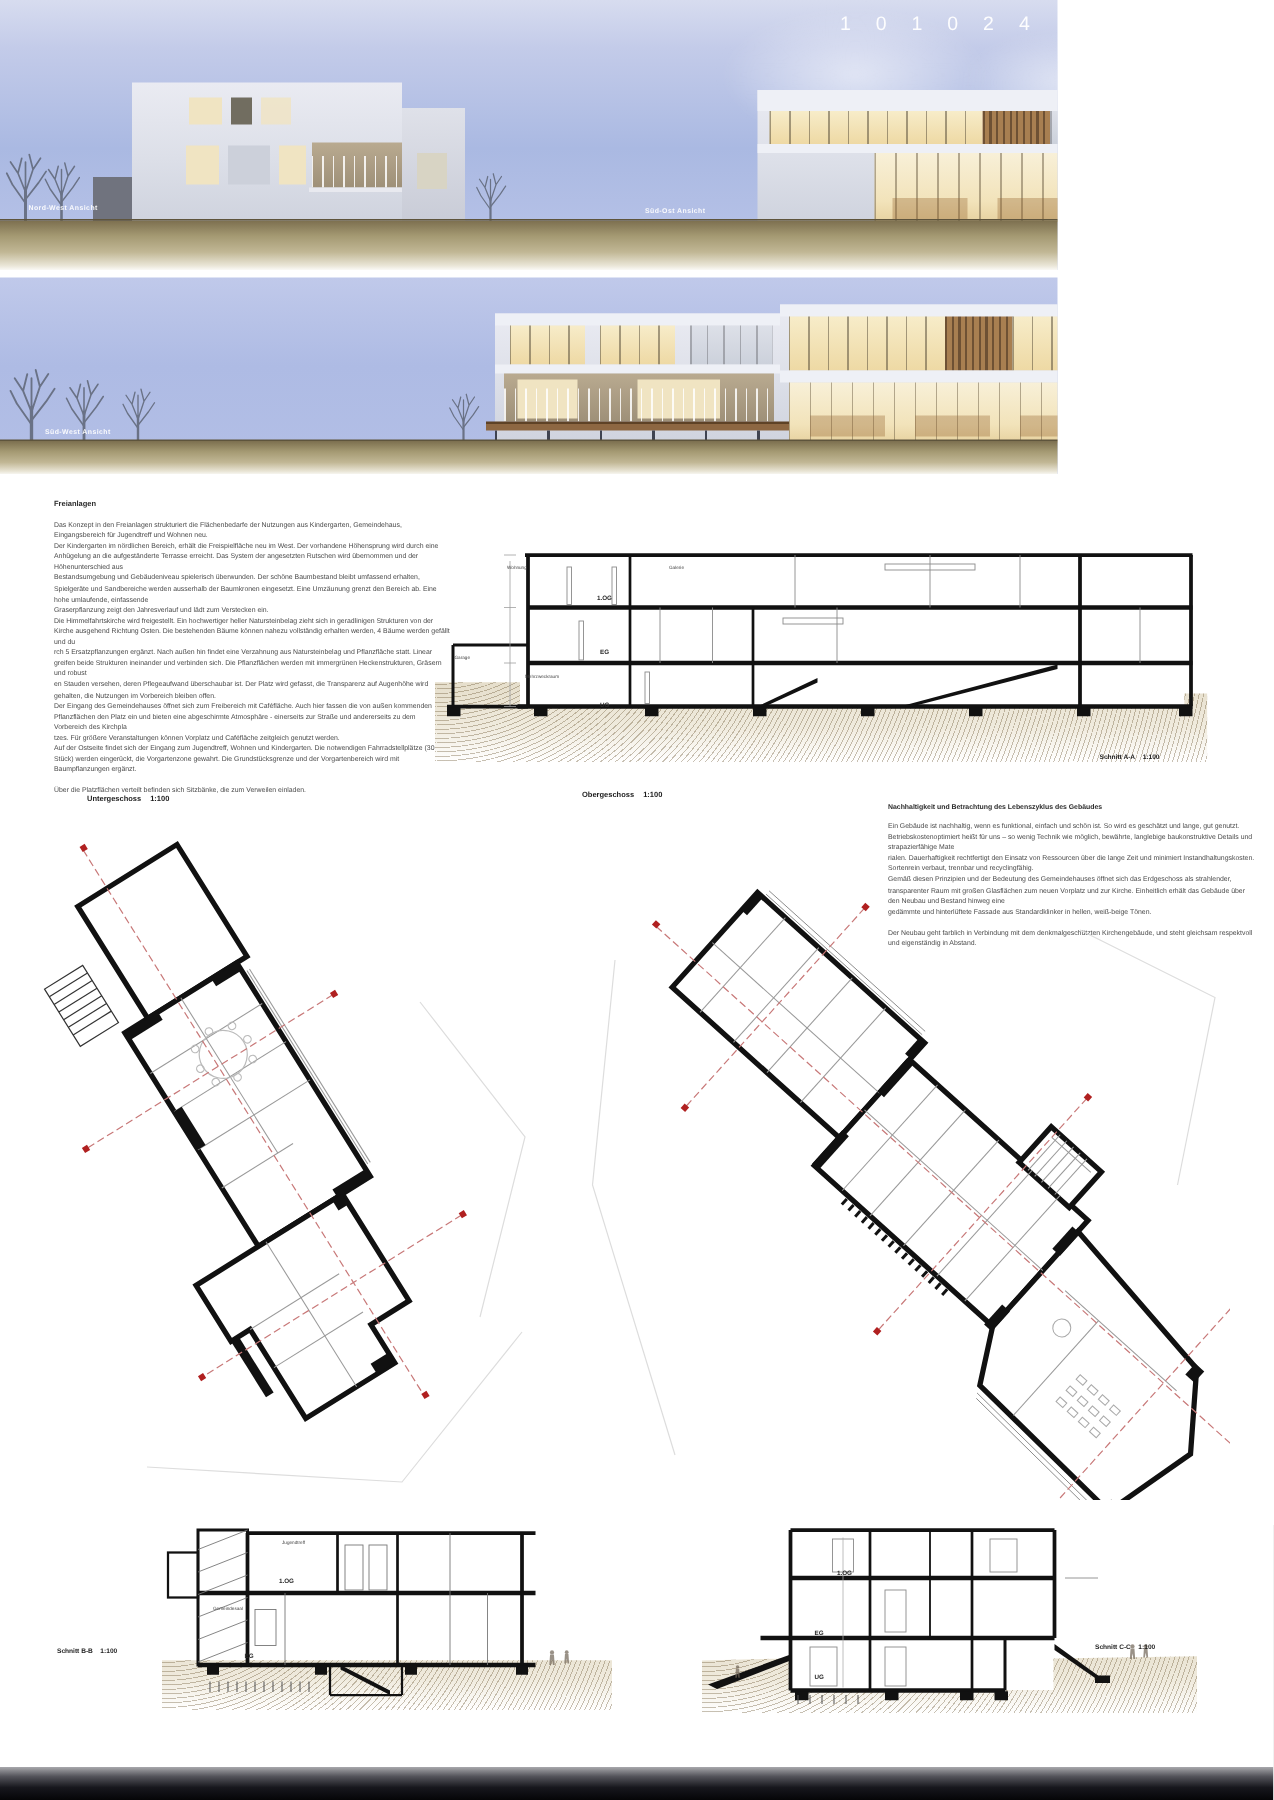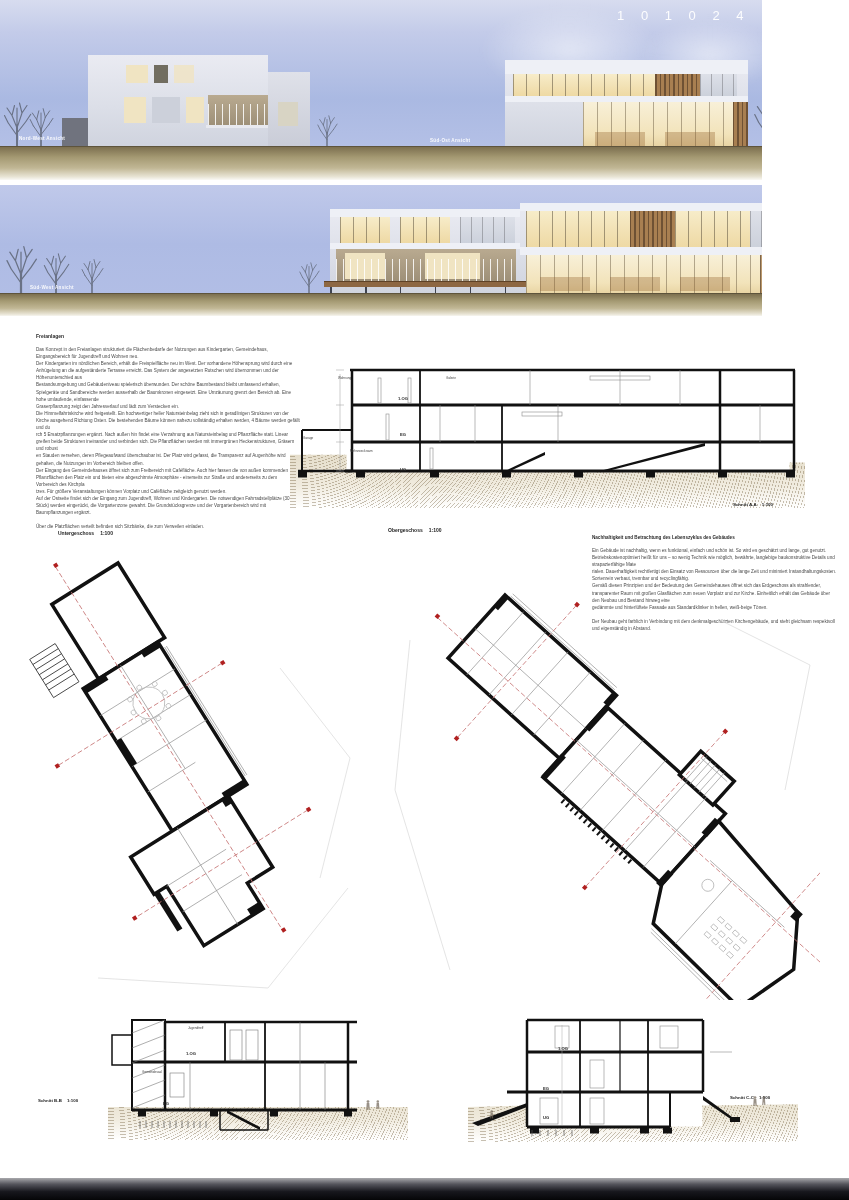--- a/index.html
+++ b/index.html
@@ -1,21 +1,21 @@
 <!DOCTYPE html>
 <html><head>
 <meta charset="utf-8">
 <style>
   html,body{margin:0;padding:0;background:#e8e8e8;}
   .panel{position:relative;width:849px;height:1200px;margin:0 auto;background:#ffffff;overflow:hidden;
          font-family:"Liberation Sans",sans-serif;}
   .abs{position:absolute;}
 
   
-  .strip{position:absolute;left:0;width:762px;overflow:hidden;}
+  .strip{position:absolute;left:0;width:705px;overflow:hidden;}
   .sky1{background:linear-gradient(180deg,#d7dcef 0%,#c3cbe9 18%,#aab9e2 55%,#b4c0e6 82%,#c6cfeb 100%);}
   .sky2{background:linear-gradient(180deg,#c0c9ea 0%,#aebbe4 45%,#b3bfe6 100%);}
   .cloud{position:absolute;background:radial-gradient(ellipse at center,rgba(255,255,255,.55),rgba(255,255,255,0) 70%);filter:blur(4px);}
   .gband1{position:absolute;left:0;width:849px;border-top:1.5px solid #5e543c;
           background:linear-gradient(180deg,#7c6f4f 0%,#a49972 30%,#c1b795 62%,#e9e5d6 88%,#ffffff 100%);}
   .render-label{position:absolute;font-size:4.6px;letter-spacing:.3px;color:rgba(255,255,255,.92);font-weight:bold;}
   .panel-code{position:absolute;top:8px;right:12px;color:rgba(255,255,255,.95);font-size:13px;
               letter-spacing:6.5px;font-weight:400;}
   .tree{position:absolute;opacity:.8;}
 

